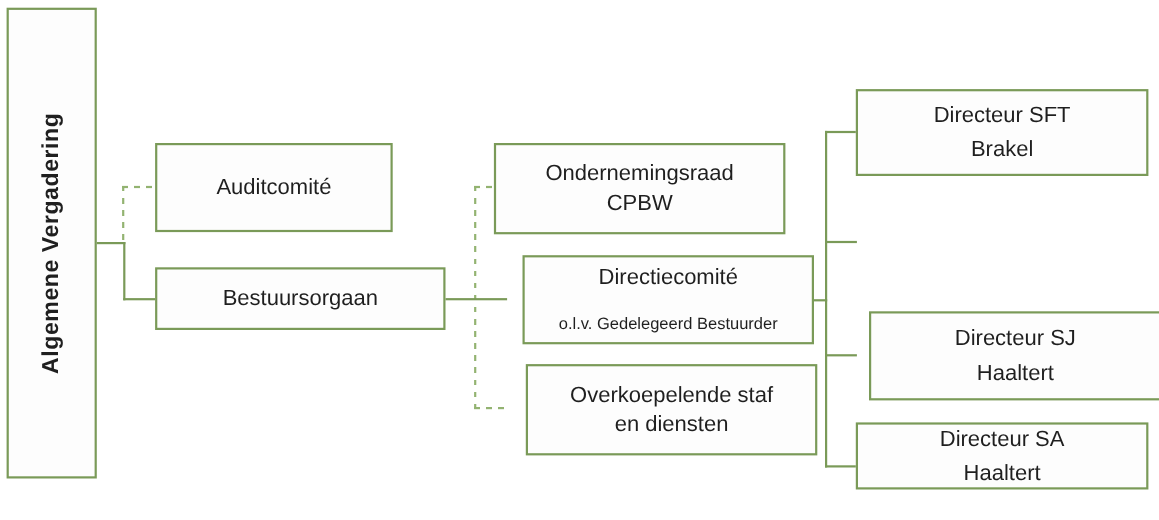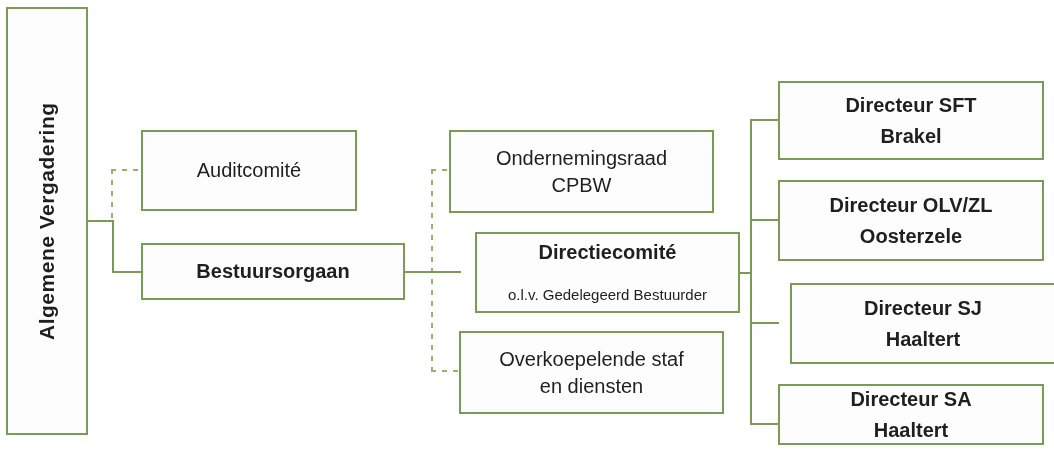--- a/index.html
+++ b/index.html
@@ -23,21 +23,21 @@
     box-sizing:border-box;
     display:flex;flex-direction:column;
     align-items:center;justify-content:center;
     text-align:center;
   }
   .label{
     font-size:20px;
     line-height:1.35;
     color:var(--text);
   }
-  .bold{font-weight:bold;}
+  .bold{font-weight:normal;}
   .subtitle{font-size:15px;margin-top:19px;}
   .rot{
     transform:rotate(-90deg);
     white-space:nowrap;
     font-size:21px;
     font-weight:bold;
     letter-spacing:0.5px;
   }
   .dir-box{gap:11px;}
   .dir-box .label{line-height:1;}
@@ -84,34 +84,30 @@
   <div class="box" style="left:449px;top:130px;width:265px;height:83px">
     <div class="label">Ondernemingsraad</div>
     <div class="label">CPBW</div>
   </div>
 
   <div class="box" style="left:475px;top:232px;width:265px;height:81px">
     <div class="label bold">Directiecomité</div>
     <div class="label subtitle">o.l.v. Gedelegeerd Bestuurder</div>
   </div>
 
-  <div class="box" style="left:459px;top:331px;width:265px;height:83px">
+  <div class="box" style="left:478px;top:331px;width:265px;height:83px">
     <div class="label">Overkoepelende staf</div>
     <div class="label">en diensten</div>
   </div>
 
   <div class="box dir-box" style="left:778px;top:81px;width:266px;height:79px">
     <div class="label bold">Directeur SFT</div>
     <div class="label bold">Brakel</div>
   </div>
 
-  <div class="box dir-box" style="left:778px;top:180px;width:266px;height:81px">
-    <div class="label bold">Directeur OLV/ZL</div>
-    <div class="label bold">Oosterzele</div>
-  </div>
 
   <div class="box dir-box" style="left:790px;top:283px;width:266px;height:81px">
     <div class="label bold">Directeur SJ</div>
     <div class="label bold">Haaltert</div>
   </div>
 
   <div class="box dir-box" style="left:778px;top:384px;width:266px;height:61px">
     <div class="label bold">Directeur SA</div>
     <div class="label bold">Haaltert</div>
   </div>

